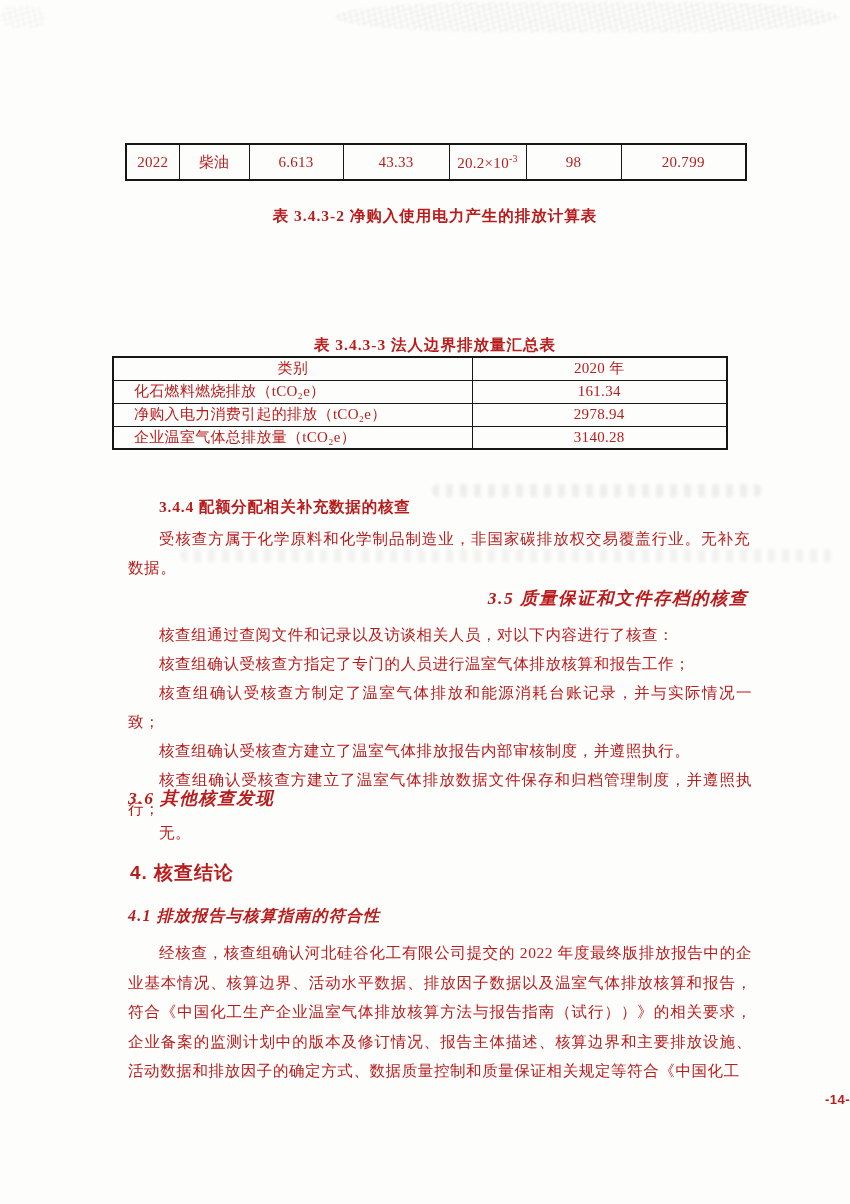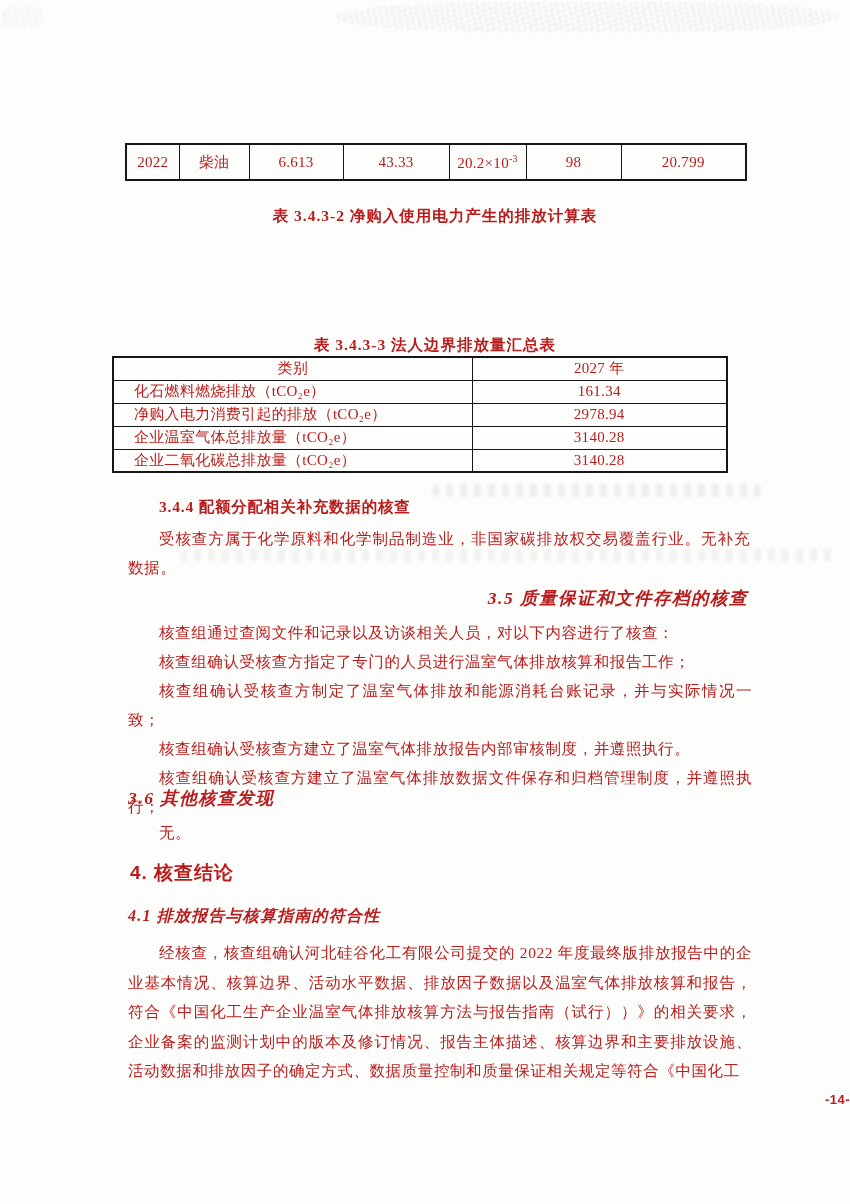--- a/index.html
+++ b/index.html
@@ -97,46 +97,42 @@
   <div class="abs tbl-title" style="left:125px; top:335px; width:620px;">表 3.4.3-3 法人边界排放量汇总表</div>
 
   <table class="doc-table abs" id="summary-table" style="left:112px; top:356px; width:614px;border-radius:29px;">
     <colgroup>
       <col style="width:359px">
         <col style="width:255px">
     </colgroup>
     <tbody>
         <tr style="height:23px">
       <td>类别</td>
-      <td>2027 年</td>
+      <td>2020 年</td>
     </tr>
     <tr style="height:23px">
       <td>化石燃料燃烧排放（tCO₂e）</td>
       <td>161.34</td>
     </tr>
     <tr style="height:23px">
       <td>净购入电力消费引起的排放（tCO₂e）</td>
       <td>2978.94</td>
     </tr>
     <tr style="height:23px">
       <td>企业温室气体总排放量（tCO₂e）</td>
       <td>3140.28</td>
     </tr>
-    <tr style="height:23px">
-      <td>企业二氧化碳总排放量（tCO₂e）</td>
-      <td>3140.28</td>
-    </tr>
   </tbody>
     </table>
 
   <div class="abs h-sub" style="left:128px; top:497px; width:620px;">3.4.4 配额分配相关补充数据的核查</div>
   <div class="abs para" style="left:128px; top:524px; width:622px;">受核查方属于化学原料和化学制品制造业，非国家碳排放权交易覆盖行业。无补充数据。</div>
 
   <div class="abs h-sec" style="left:128px; top:586px; width:620px;text-align:right;">3.5 质量保证和文件存档的核查</div>
-  <div class="abs" style="left:128px; top:620px; width:624px;font-family:Liberation Mono, monospace;">
+  <div class="abs" style="left:128px; top:620px; width:624px;">
     <p class="para">核查组通过查阅文件和记录以及访谈相关人员，对以下内容进行了核查：</p>
     <p class="para">核查组确认受核查方指定了专门的人员进行温室气体排放核算和报告工作；</p>
     <p class="para">核查组确认受核查方制定了温室气体排放和能源消耗台账记录，并与实际情况一致；</p>
     <p class="para">核查组确认受核查方建立了温室气体排放报告内部审核制度，并遵照执行。</p>
     <p class="para">核查组确认受核查方建立了温室气体排放数据文件保存和归档管理制度，并遵照执行；</p>
   </div>
 
   <div class="abs h-sec" style="left:128px; top:786px; width:620px;">3.6 其他核查发现</div>
   <div class="abs para-plain" style="left:128px; top:818px; width:620px;">无。</div>
 

